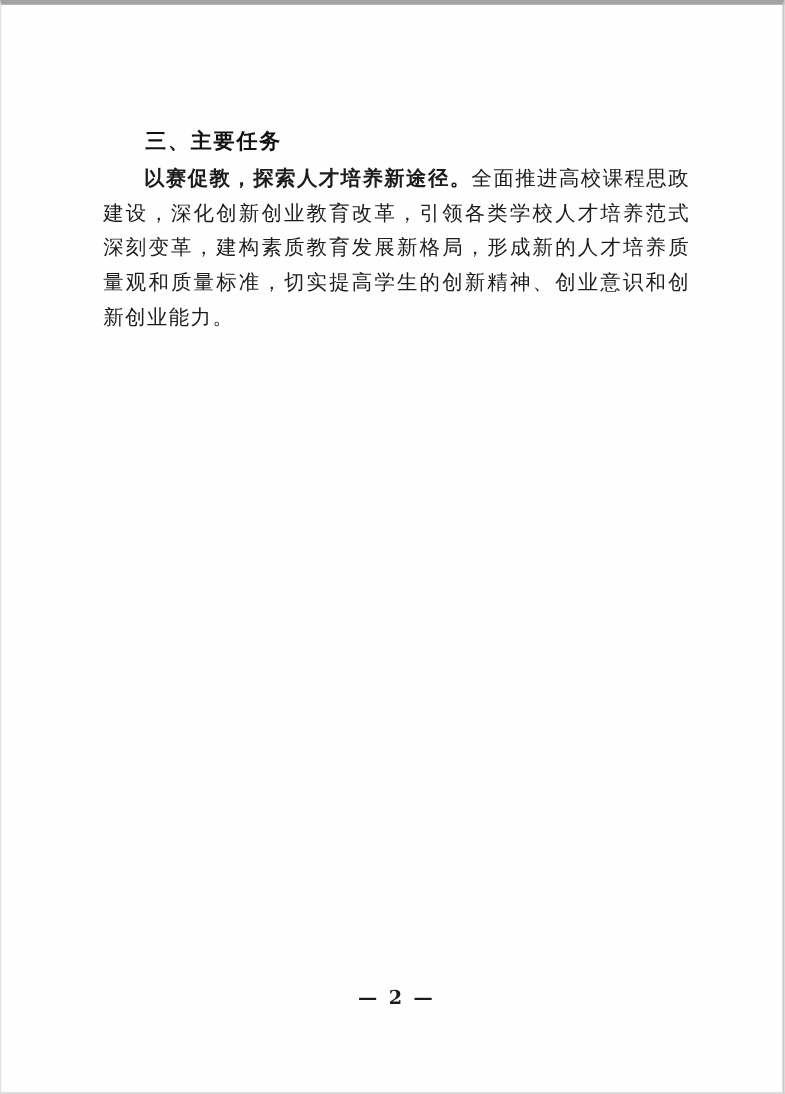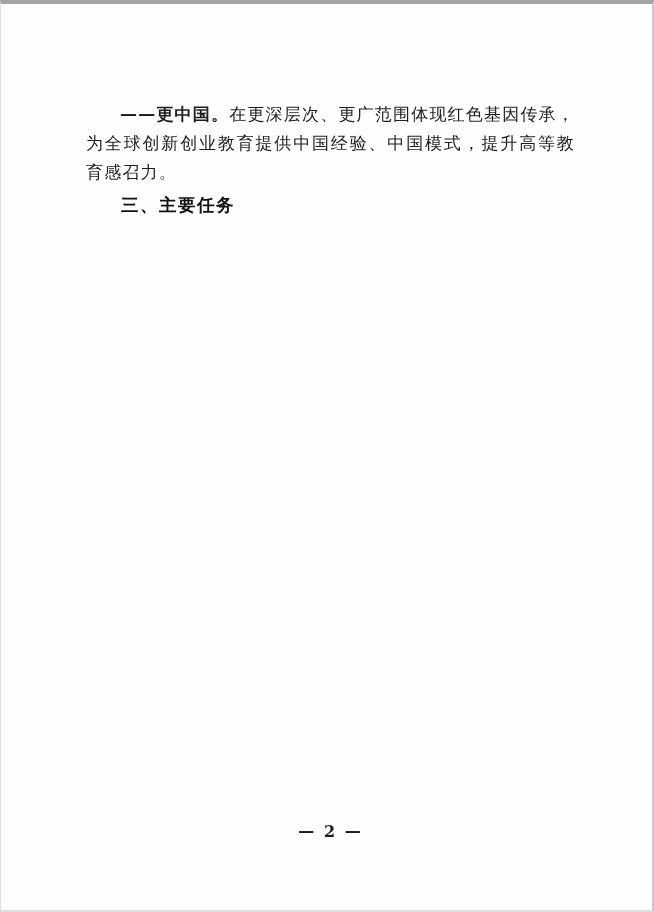--- a/index.html
+++ b/index.html
@@ -60,26 +60,26 @@
     letter-spacing: 2px;
     color: #1c1c1c;
   }
 </style>
 </head>
 <body>
 
 <div class="page">
   <div class="content">
 
-    <p class="para"><span class="lead">——更中国。</span><span>在更深层次、更广范围体现红色基因传承，为全球创新创业教育提供中国经验、中国模式，提升高等教育感召力。</span></p>
 
 
 
 
 
     <h3 class="section-heading">三、主要任务</h3>
 
+    <p class="para"><span class="lead">以赛促教，探索人才培养新途径。</span><span>全面推进高校课程思政建设，深化创新创业教育改革，引领各类学校人才培养范式深刻变革，建构素质教育发展新格局，形成新的人才培养质量观和质量标准，切实提高学生的创新精神、创业意识和创新创业能力。</span></p>
 
 
   </div>
 
   <div class="page-number">— 2 —</div>
 </div>
 
 </body></html>

